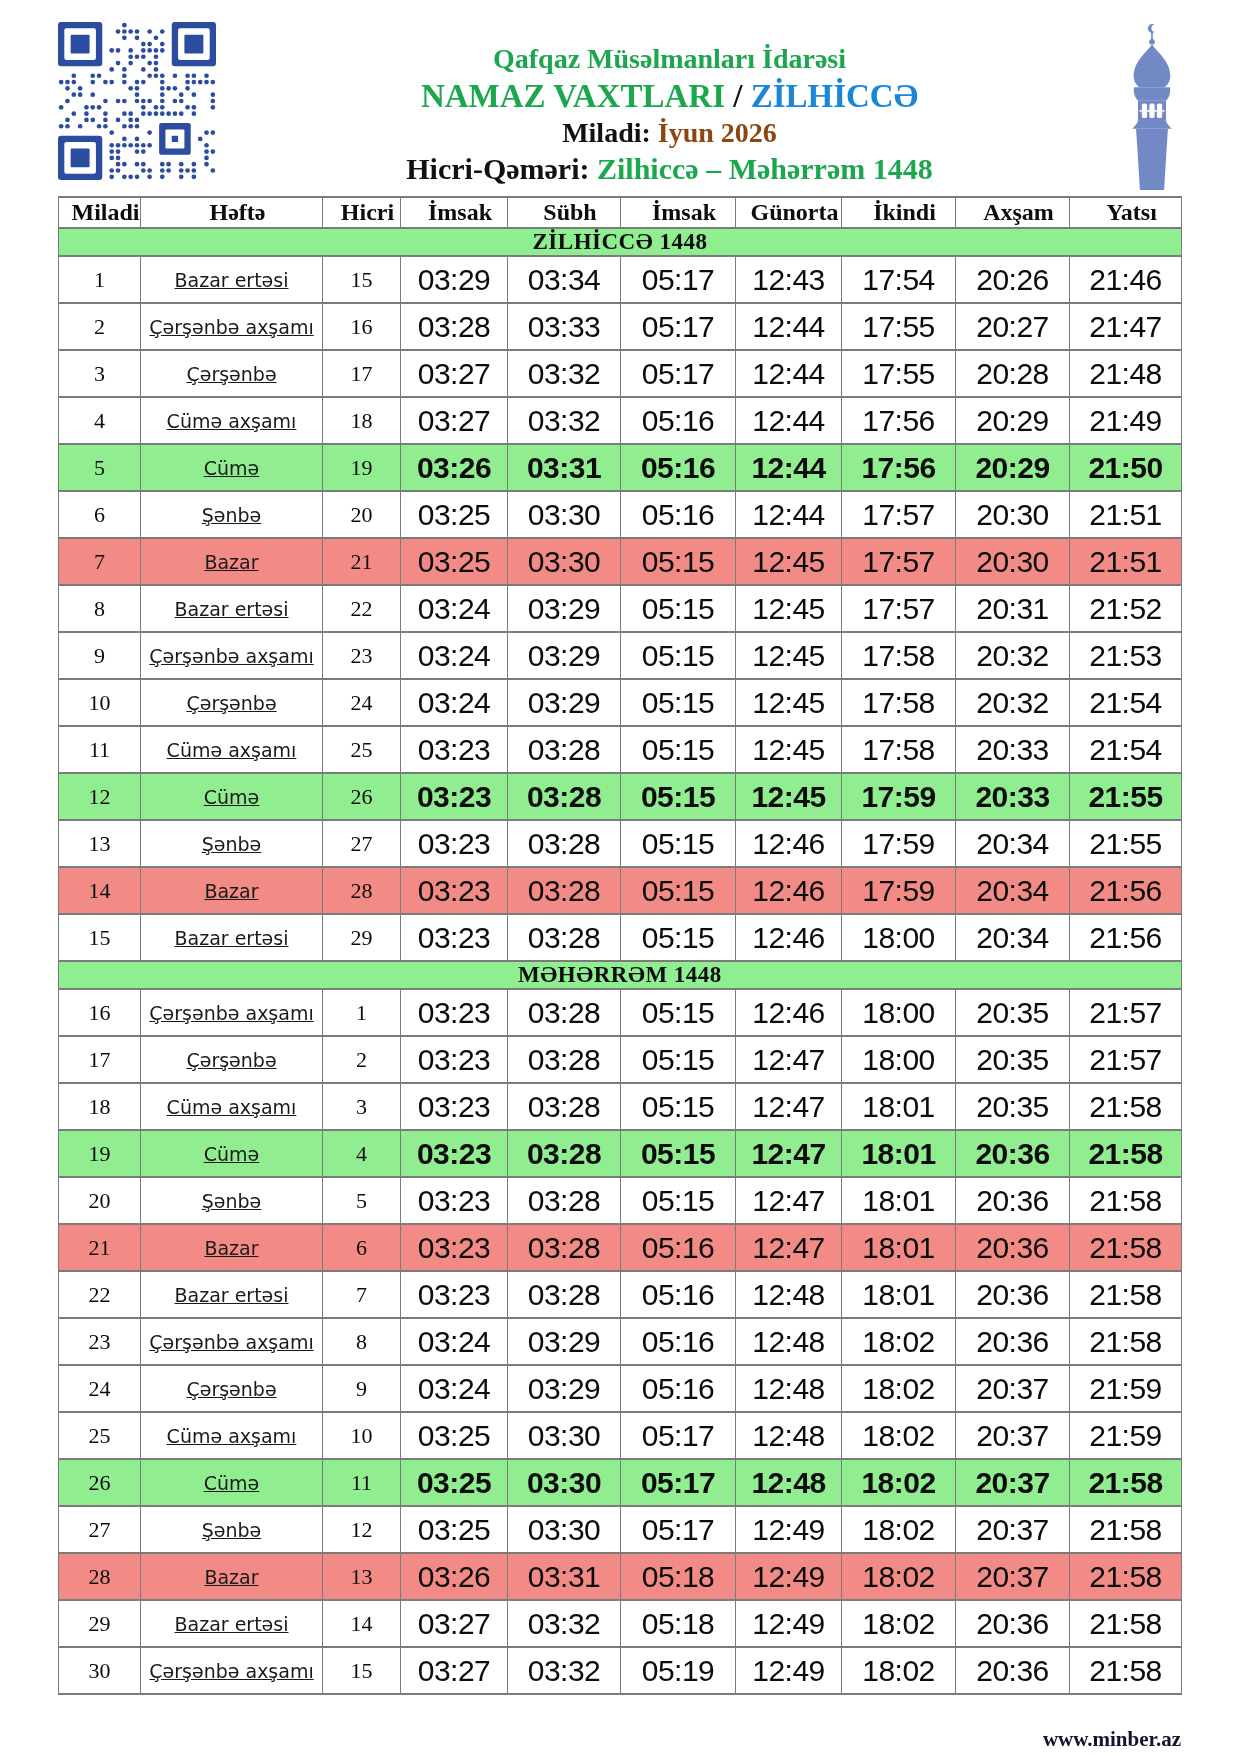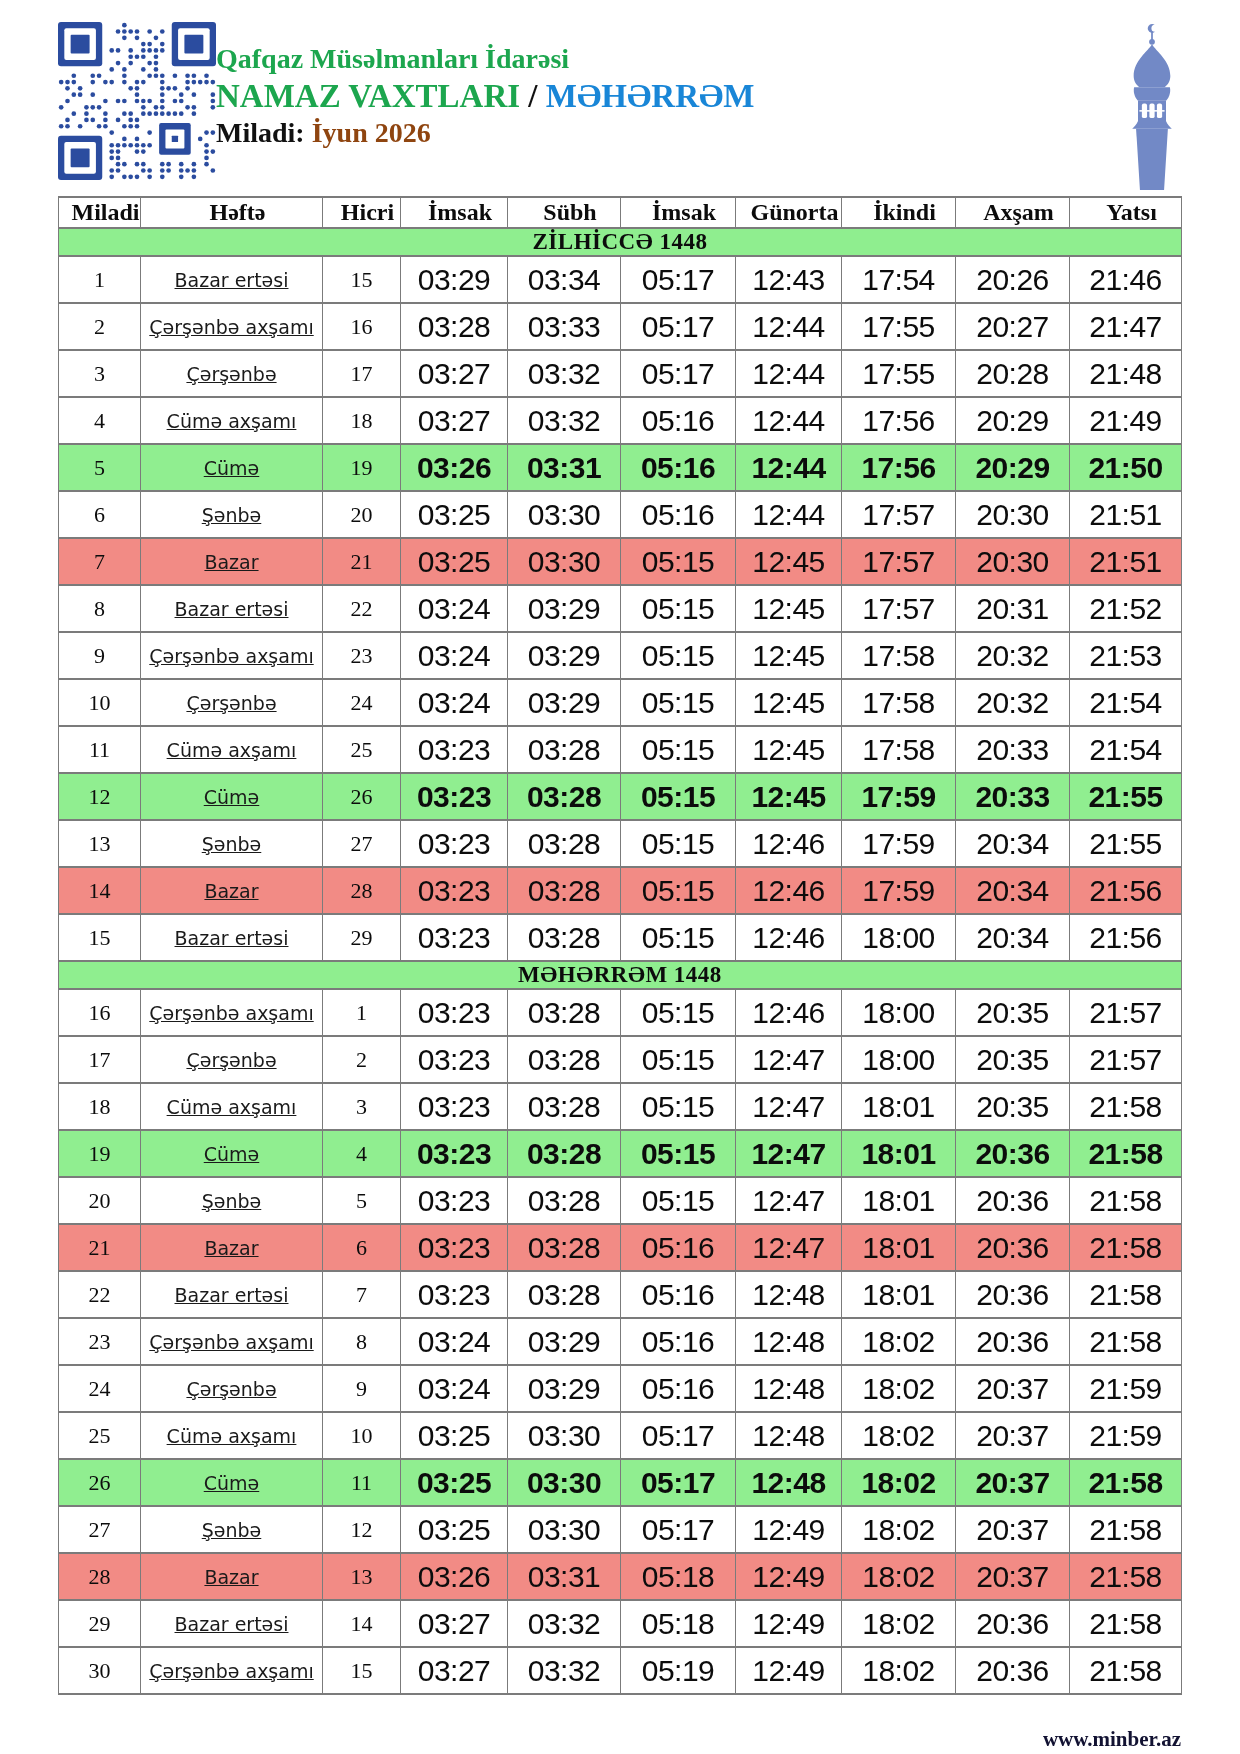--- a/index.html
+++ b/index.html
@@ -9,21 +9,21 @@
     font-family:"Liberation Serif","DejaVu Serif",serif;
     --green-text:#1CA64E; --blue-text:#1986D7; --brown-text:#8F4510;
     --friday-bg:#90EE90; --sunday-bg:#F28B85; --section-bg:#8FEE8F;
     --qr-blue:#2B4C9F; --minaret-blue:#7289C6; --border:#7b7b7b;
   }
   .page { padding:18px 59px 0 58px; }
 
   
   .header { display:flex; align-items:flex-start; height:176px; }
   .qr-wrap { width:158px; height:158px; flex:none; margin-top:4px; }
-  .titles { flex:1; text-align:left; padding-top:24px; line-height:1.22; }
+  .titles { flex:1; text-align:center; padding-top:24px; line-height:1.22; }
   .t-org   { font-size:28px; font-weight:bold; color:var(--green-text); }
   .t-main  { font-size:33px; font-weight:bold; }
   .t-main .t-namaz { color:var(--green-text); }
   .t-main .t-sep   { color:#111; }
   .t-main .t-city  { color:var(--blue-text); }
   .t-miladi { font-size:28px; font-weight:bold; color:#111; }
   .t-miladi .t-val { color:var(--brown-text); }
   .t-hicri { font-size:30px; font-weight:bold; color:#111; }
   .t-hicri .t-val { color:var(--green-text); }
   .minaret-wrap { width:58px; height:166px; flex:none; margin-top:6px; }
@@ -249,22 +249,23 @@
           <circle cx="78.75" cy="154.35" r="2.331" fill="#2B4C9F"></circle>
           <circle cx="91.35000000000001" cy="154.35" r="2.331" fill="#2B4C9F"></circle>
           <circle cx="103.95" cy="154.35" r="2.331" fill="#2B4C9F"></circle>
           <circle cx="122.85000000000001" cy="154.35" r="2.331" fill="#2B4C9F"></circle>
           <circle cx="135.45" cy="154.35" r="2.331" fill="#2B4C9F"></circle>
         </svg>
     </div>
 
     <div class="titles">
       <div class="t-org">Qafqaz Müsəlmanları İdarəsi</div>
-      <div class="t-main"><span class="t-namaz">NAMAZ VAXTLARI</span><span class="t-sep"> / </span><span class="t-city">MƏHƏRRƏM</span></div>
+      <div class="t-main"><span class="t-namaz">NAMAZ VAXTLARI</span><span class="t-sep"> / </span><span class="t-city">ZİLHİCCƏ</span></div>
       <div class="t-miladi"><span>Miladi: </span><span class="t-val">İyun 2026</span></div>
+      <div class="t-hicri"><span>Hicri-Qəməri: </span><span class="t-val">Zilhiccə – Məhərrəm 1448</span></div>
     </div>
 
     <div class="minaret-wrap">
       <svg width="58" height="166" viewBox="0 0 60 172" xmlns="http://www.w3.org/2000/svg">
         <g fill="var(--minaret-blue)">
 
           <path d="M30,0 a4.6,4.6 0 1 0 3.2,8.1 a3.6,3.6 0 1 1 -0.4,-7.2 a4.6,4.6 0 0 0 -2.8,-0.9 Z"></path>
           <rect x="29.1" y="8" width="1.8" height="9"></rect>
           <circle cx="30" cy="18.5" r="3"></circle>
 

